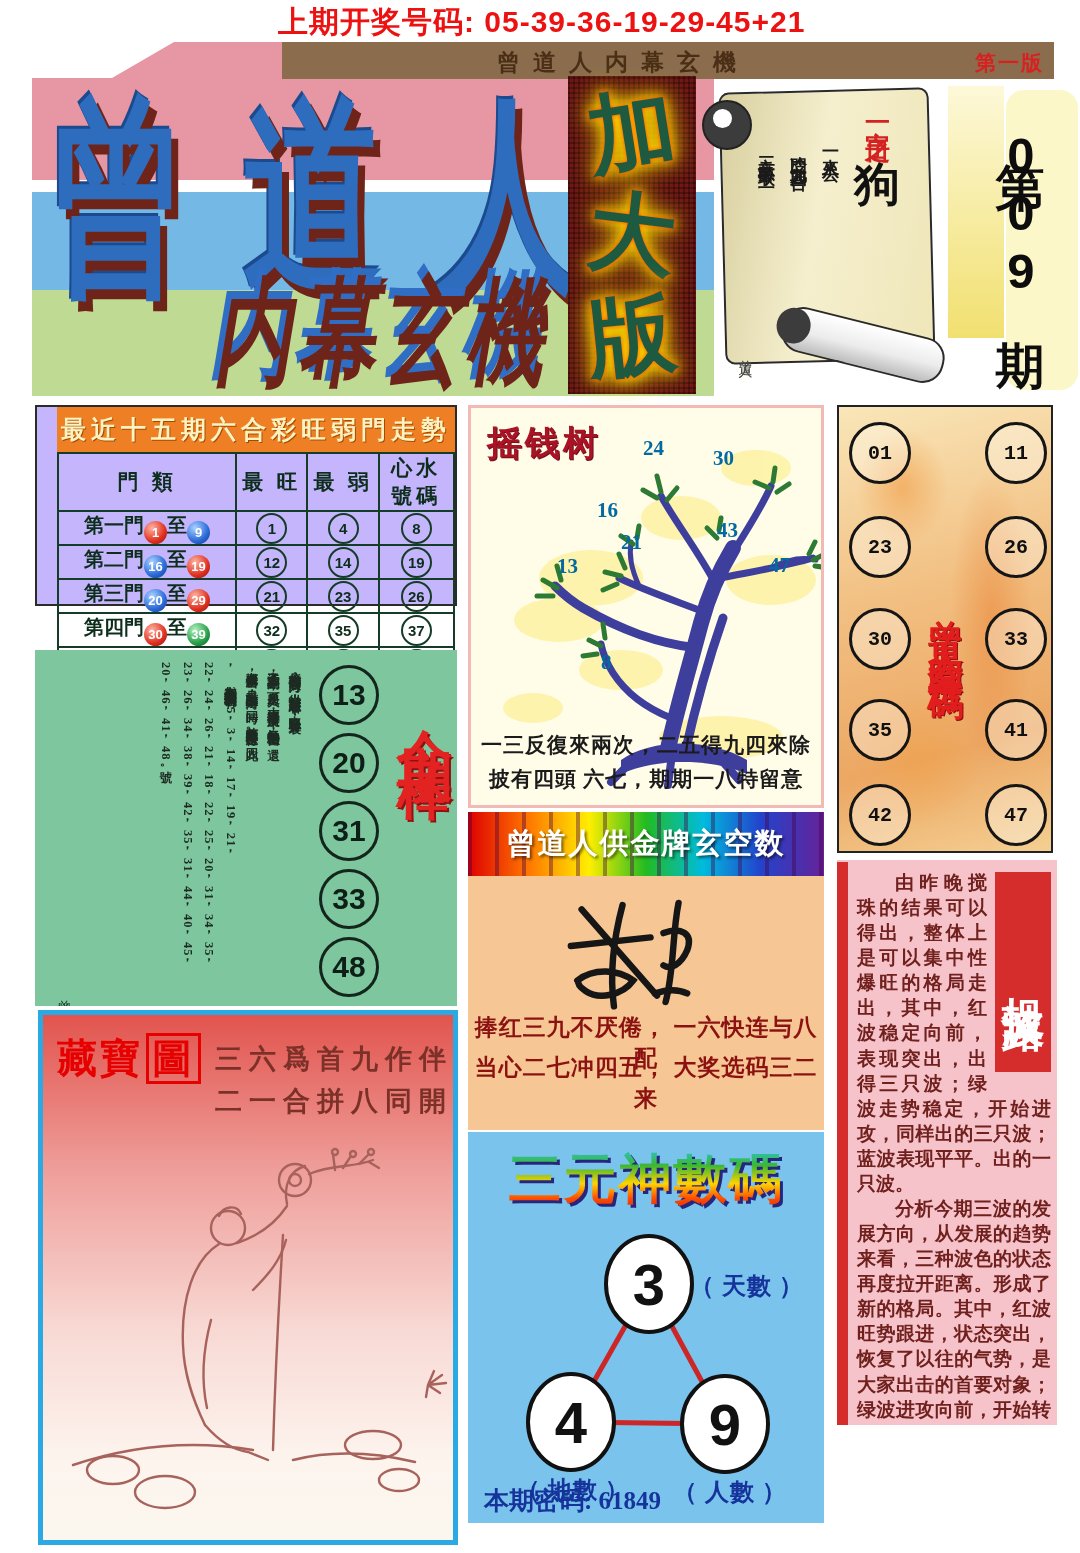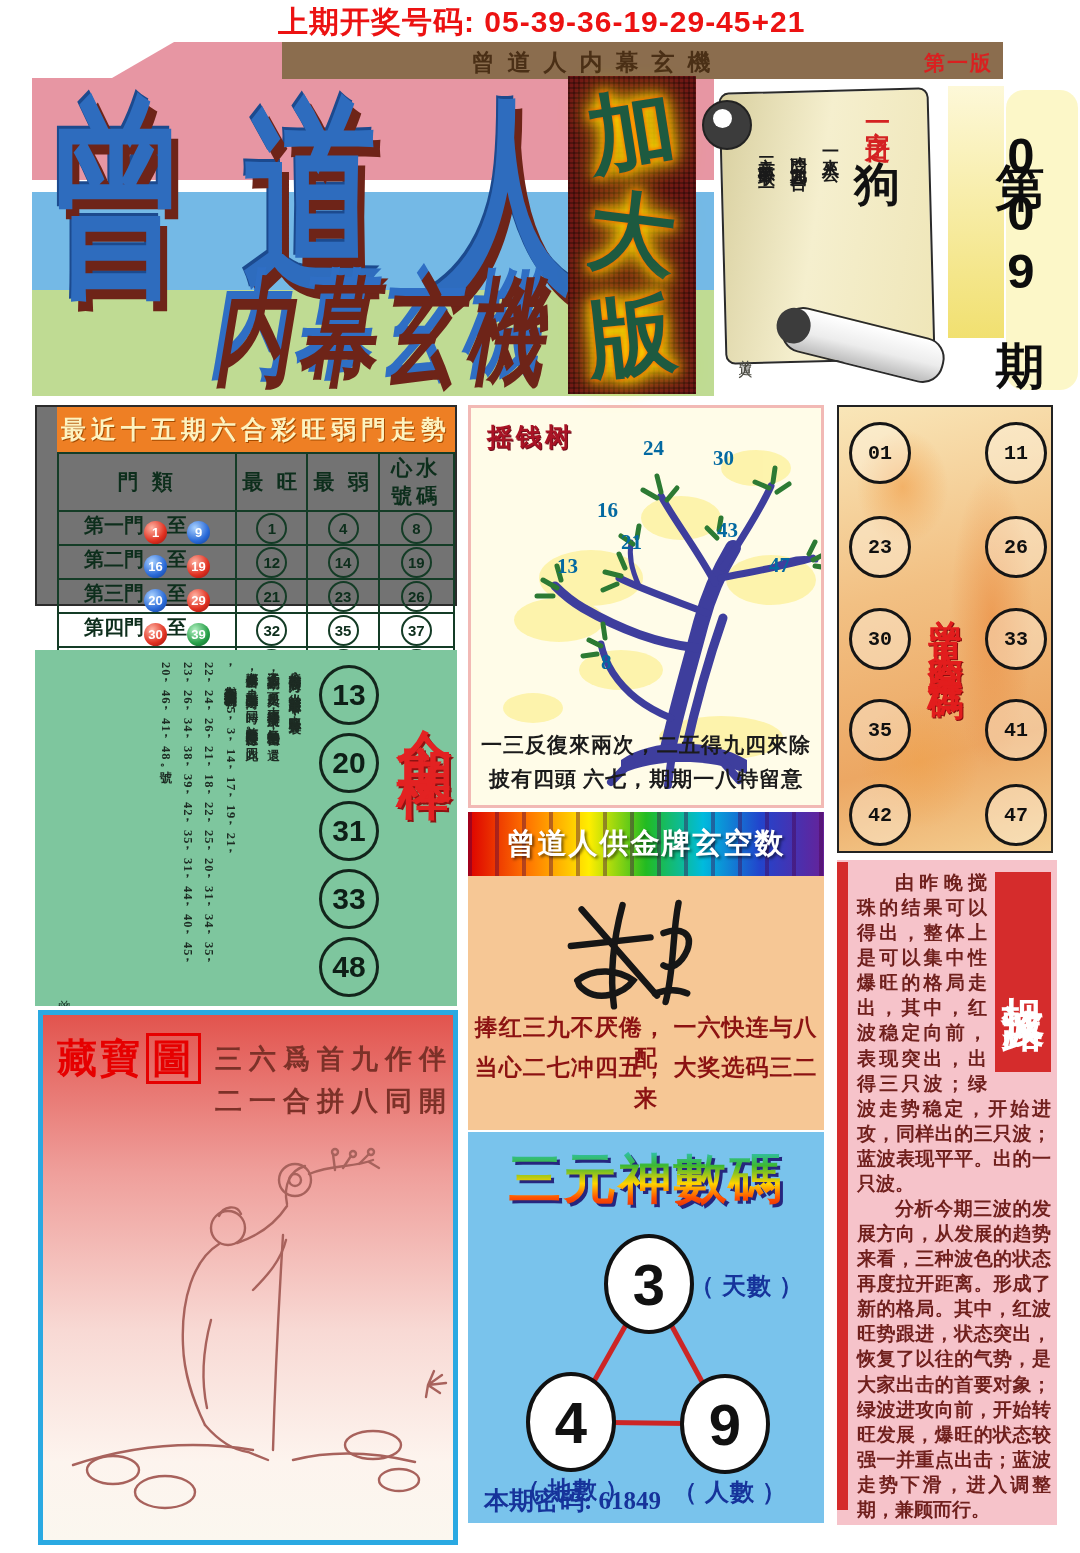--- a/index.html
+++ b/index.html
@@ -3,21 +3,21 @@
 <meta charset="utf-8">
 <style>
   html,body{margin:0;padding:0;background:#ffffff;}
   body{font-family:"Liberation Serif", serif;}
   #page{position:relative;width:1080px;height:1553px;background:#ffffff;overflow:hidden;}
   .abs{position:absolute;}
 
   
   .topline{left:278px;top:2px;font-family:"Liberation Sans",sans-serif;font-weight:bold;
     font-size:30px;color:#ec1212;letter-spacing:1px;white-space:nowrap;}
-  .brownbar{left:282px;top:42px;width:701px;height:37px;background:#8b6d4e;z-index:3;padding-left:20px;}
+  .brownbar{left:282px;top:42px;width:772px;height:37px;background:#8b6d4e;z-index:3;}
   .brownbar .bbt{position:absolute;left:0;right:90px;top:5px;text-align:center;color:#4a2f16;
     font-weight:bold;font-size:23px;letter-spacing:13px;}
   .brownbar .bbe{position:absolute;right:10px;top:7px;color:#d92020;font-weight:bold;font-size:21px;letter-spacing:2px;}
   .pinktrap{left:112px;top:42px;width:282px;height:36px;background:#e796a3;
     clip-path:polygon(22% 0,100% 0,100% 100%,0 100%);z-index:2;}
 
   
   .stripes{left:32px;top:78px;width:682px;height:318px;z-index:1;}
   .stripe-pink{height:102px;background:#e796a3;}
   .stripe-gap{height:12px;background:#ffffff;}
@@ -58,21 +58,21 @@
   .sheading{color:#d42222;font-size:25px;font-weight:bold;letter-spacing:4px;}
   .szodiac{font-size:46px;font-weight:bold;color:#111;}
   .ssig{position:absolute;left:36px;bottom:34px;writing-mode:vertical-rl;font-size:14px;color:#4c4c44;letter-spacing:2px;}
 
   .ystripe{left:948px;top:86px;width:56px;height:252px;background:linear-gradient(180deg,#fdf8d8,#f1e070);}
   .ywash{left:1006px;top:90px;width:72px;height:300px;background:#fbf2ab;opacity:.65;border-radius:18px;}
   .issue{left:988px;top:124px;writing-mode:vertical-rl;text-orientation:upright;font-weight:bold;
     font-size:49px;color:#0d0d0d;letter-spacing:4px;z-index:3;font-family:"Liberation Sans",sans-serif;}
 
   
-  .trend{left:35px;top:405px;width:422px;height:201px;border:2px solid #2b2b2b;box-sizing:border-box;background:#737373;padding-left:20px;}
+  .trend{left:35px;top:405px;width:422px;height:201px;border:2px solid #2b2b2b;box-sizing:border-box;background:#c4b5fd;padding-left:20px;}
   .trend-h{height:45px;background:#ee7f24;display:flex;align-items:center;justify-content:center;
     color:#fdf3c0;font-weight:bold;font-size:25px;letter-spacing:5px;text-shadow:1px 1px 0 #a34a00;}
   table.tt{width:100%;border-collapse:collapse;table-layout:fixed;}
   table.tt td,table.tt th{border:2px solid #143c26;text-align:center;color:#0d2e1c;font-weight:bold;padding:0;}
   table.tt th{font-size:21px;height:33px;letter-spacing:4px;}
   table.tt td{font-size:20px;height:31px;}
   .ball{display:inline-flex;align-items:center;justify-content:center;width:23px;height:23px;border-radius:50%;
     color:#fff;font-size:13px;font-weight:bold;vertical-align:-5px;font-family:"Liberation Sans",sans-serif;}
   .ball-red{background:radial-gradient(circle at 35% 30%,#ffb4a4,#e03020 60%,#8e1010);}
   .ball-blue{background:radial-gradient(circle at 35% 30%,#aad2ff,#2a6ad8 60%,#103a88);}
@@ -95,21 +95,21 @@
   .trea{left:38px;top:1010px;width:420px;height:535px;border:5px solid #2aa9e2;box-sizing:border-box;
     background:linear-gradient(180deg,#e2544e 0%,#ef9f9b 30%,#f8d9d4 60%,#fdf4ee 85%,#fbf7ef 100%);overflow:hidden;padding-left:10px;}
   .trea-title{position:absolute;left:14px;top:16px;font-size:40px;font-weight:bold;color:#e60000;letter-spacing:3px;}
   .trea-title .boxed{border:3px solid #e60000;padding:0 3px;margin-left:3px;}
   .trea-couplet{position:absolute;left:172px;top:24px;font-size:27px;font-weight:bold;color:#7c3128;
     letter-spacing:7px;line-height:1.55;white-space:nowrap;}
   .trea svg{position:absolute;left:0;bottom:0;}
 
   
   .tree{left:468px;top:405px;width:356px;height:403px;border:3px solid #f2b9b5;box-sizing:border-box;background:#fffce8;overflow:hidden;}
-  .tree-title{position:absolute;left:16px;top:12px;font-size:26px;font-weight:bold;color:#a91325;
+  .tree-title{position:absolute;left:16px;top:12px;font-size:35px;font-weight:bold;color:#a91325;
     letter-spacing:3px;text-shadow:1px 1px 0 #70101d;z-index:3;}
   .tnum{position:absolute;font-size:21px;font-weight:bold;color:#0369a1;z-index:3;font-family:"Liberation Serif",serif;}
   .tree-line{position:absolute;left:0;width:100%;text-align:center;font-size:21px;font-weight:bold;
     color:#1b1b1b;letter-spacing:1px;z-index:3;}
   .tl1{bottom:46px;} .tl2{bottom:12px;}
 
   
   .gold{left:468px;top:812px;width:356px;height:318px;overflow:hidden;}
   .gold-banner{height:64px;display:flex;align-items:center;justify-content:center;
     background:
@@ -138,21 +138,21 @@
       radial-gradient(closest-side at 38% 80%,rgba(240,160,70,.5),rgba(0,0,0,0) 75%),
       linear-gradient(165deg,#f9e6b8,#f2c083 40%,#eca763 75%,#f4cf92);}
   .tc-title{position:absolute;left:50%;top:50%;transform:translate(-50%,-50%);writing-mode:vertical-rl;
     text-orientation:upright;font-size:36px;font-weight:bold;color:#e21d1d;letter-spacing:11px;
     text-shadow:1px 1px 0 #8a0f0f;white-space:nowrap;}
   .tcircle{position:absolute;width:56px;height:56px;border:3px solid #151515;border-radius:50%;
     background:rgba(255,255,250,.35);display:flex;align-items:center;justify-content:center;
     font-size:20px;font-weight:bold;color:#101010;font-family:Liberation Mono, monospace;}
 
   
-  .zb{left:837px;top:860px;width:220px;height:665px;background:#f6c3ca;overflow:hidden;box-sizing:border-box;}
+  .zb{left:837px;top:860px;width:220px;height:565px;background:#f6c3ca;overflow:hidden;box-sizing:border-box;}
   .zb-redbar{position:absolute;left:0;top:2px;width:11px;height:648px;background:#d52c2c;}
   .zb-content{position:absolute;left:20px;top:10px;right:6px;bottom:6px;}
   .zb-titleblock{float:right;width:56px;height:200px;background:#d52c2c;margin:2px 0 6px 8px;
     display:flex;align-items:center;justify-content:center;}
   .zb-titleblock span{writing-mode:vertical-rl;text-orientation:upright;color:#ffffff;font-size:43px;
     font-weight:bold;letter-spacing:6px;}
   .zb p{margin:0;font-size:19px;font-weight:bold;color:#70201d;line-height:1.32;text-indent:2em;
     text-align:justify;}
 </style>
 </head>

